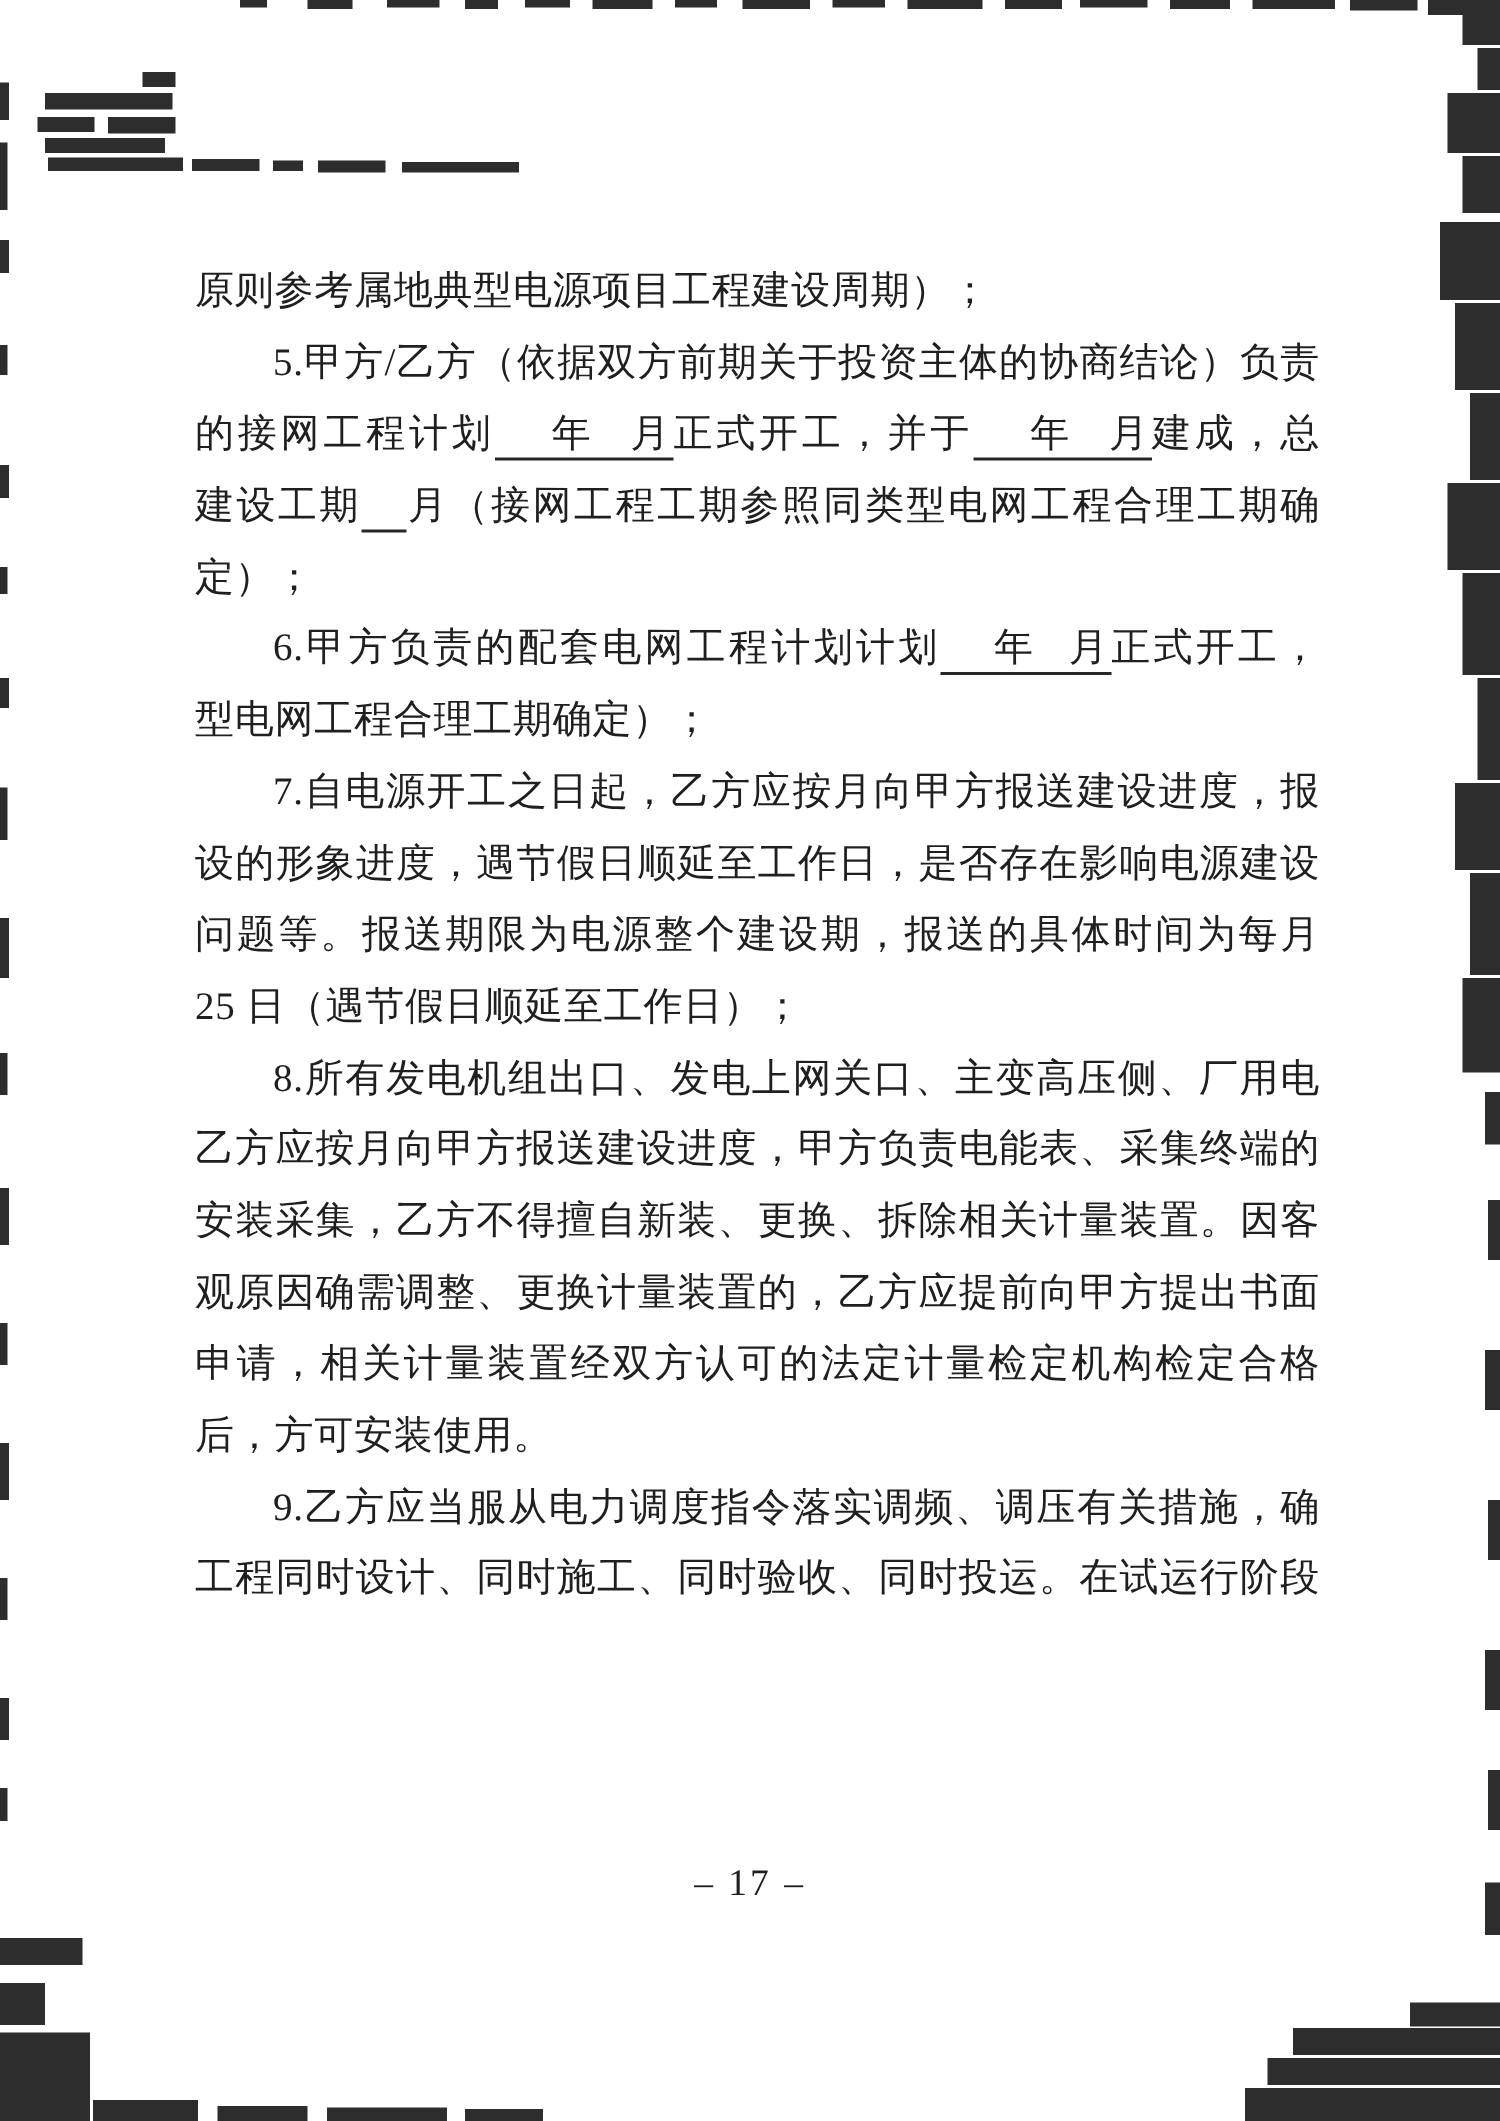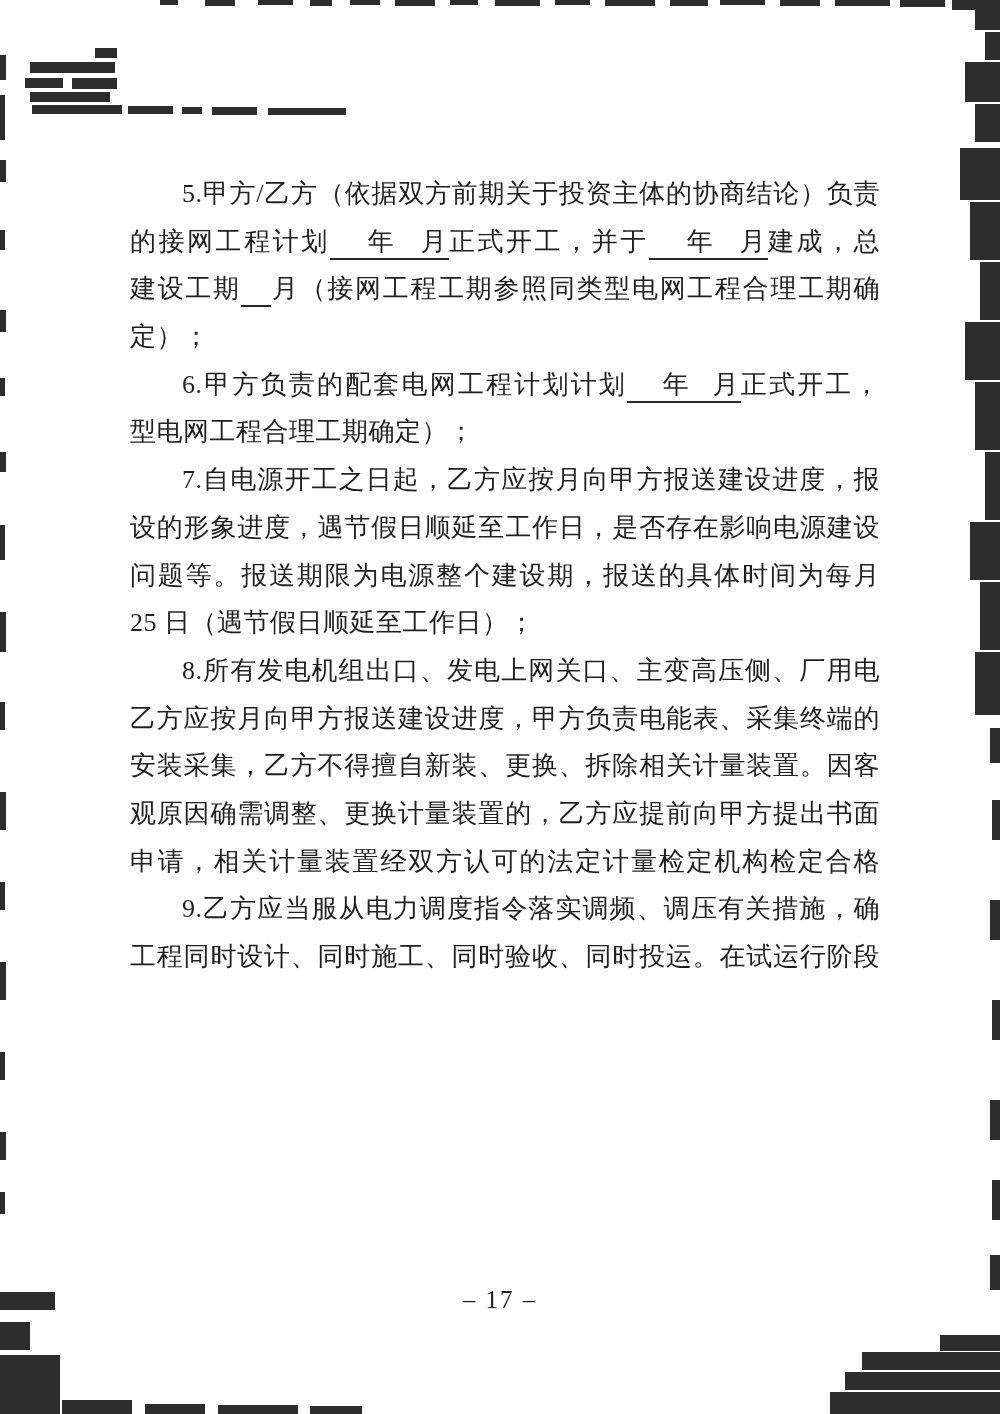--- a/index.html
+++ b/index.html
@@ -40,53 +40,55 @@
   .blank {
     border-bottom: 2px solid #262626;
     padding-bottom: 2px;
   }
   .gap {
     display: inline-block;
     height: 2px;
   }
   .footer {
     position: absolute;
-    left: 0; top: 1286px;
+    left: 0; top: 1242px;
     width: 1000px;
     text-align: center;
     font-size: 25px;
     letter-spacing: 2px;
     color: var(--ink, #1f1f1f);
   }
   #marks { position: absolute; left: 0; top: 0; width: 1000px; height: 1414px; pointer-events: none; }
   .mark {
     position: absolute;
     background: var(--mark, #2d2d2d);
   }
 </style>
 </head>
 <body>
 
 <div class="page">
   <div id="doc">
+      <div class="line"><span>原则参考属地典型电源项目工程建设周期）；</span></div>
       <div class="line j ind"><span>5.甲方/乙方（依据双方前期关于投资主体的协商结论）负责</span></div>
       <div class="line j"><span>的接网工程计划</span><span class="blank"><span class="gap" style="width: 36px;"></span>年<span class="gap" style="width: 22px;"></span>月</span><span>正式开工，并于</span><span class="blank"><span class="gap" style="width: 36px;"></span>年<span class="gap" style="width: 22px;"></span>月</span><span>建成，总</span></div>
       <div class="line j"><span>建设工期</span><span class="blank"><span class="gap" style="width: 30px;"></span></span><span>月（接网工程工期参照同类型电网工程合理工期确</span></div>
       <div class="line"><span>定）；</span></div>
       <div class="line j ind"><span>6.甲方负责的配套电网工程计划计划</span><span class="blank"><span class="gap" style="width: 34px;"></span>年<span class="gap" style="width: 20px;"></span>月</span><span>正式开工，</span></div>
       <div class="line"><span>型电网工程合理工期确定）；</span></div>
       <div class="line j ind"><span>7.自电源开工之日起，乙方应按月向甲方报送建设进度，报</span></div>
       <div class="line j"><span>设的形象进度，遇节假日顺延至工作日，是否存在影响电源建设的</span></div>
       <div class="line j"><span>问题等。报送期限为电源整个建设期，报送的具体时间为每月</span></div>
       <div class="line"><span>25 日（遇节假日顺延至工作日）；</span></div>
       <div class="line j ind"><span>8.所有发电机组出口、发电上网关口、主变高压侧、厂用电</span></div>
       <div class="line j"><span>乙方应按月向甲方报送建设进度，甲方负责电能表、采集终端的</span></div>
       <div class="line j"><span>安装采集，乙方不得擅自新装、更换、拆除相关计量装置。因客</span></div>
       <div class="line j"><span>观原因确需调整、更换计量装置的，乙方应提前向甲方提出书面</span></div>
       <div class="line j"><span>申请，相关计量装置经双方认可的法定计量检定机构检定合格</span></div>
+      <div class="line"><span>后，方可安装使用。</span></div>
       <div class="line j ind"><span>9.乙方应当服从电力调度指令落实调频、调压有关措施，确</span></div>
       <div class="line j"><span>工程同时设计、同时施工、同时验收、同时投运。在试运行阶段</span></div>
     </div>
   <div class="footer">– 17 –</div>
   <div id="marks">
       <div class="mark" style="left: 160px; top: 0px; width: 18px; height: 5px;"></div>
       <div class="mark" style="left: 205px; top: 0px; width: 30px; height: 6px;"></div>
       <div class="mark" style="left: 258px; top: 0px; width: 35px; height: 5px;"></div>
       <div class="mark" style="left: 310px; top: 0px; width: 22px; height: 6px;"></div>
       <div class="mark" style="left: 350px; top: 0px; width: 30px; height: 5px;"></div>

